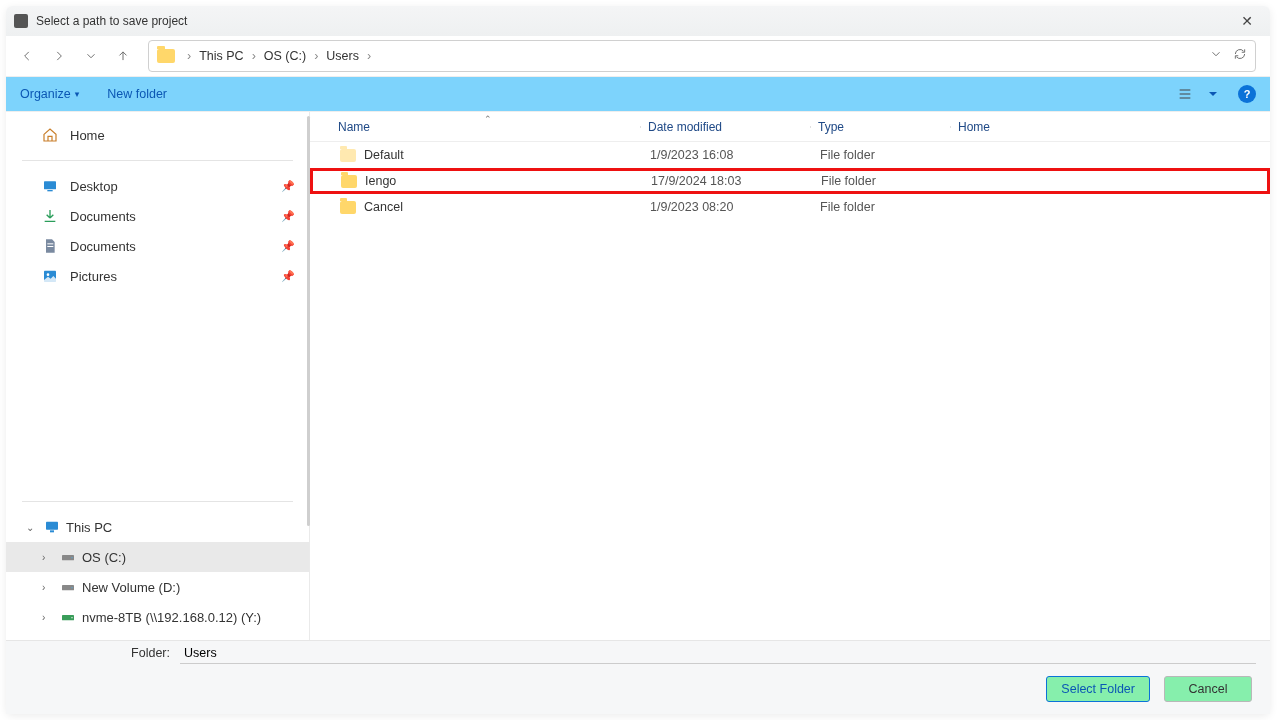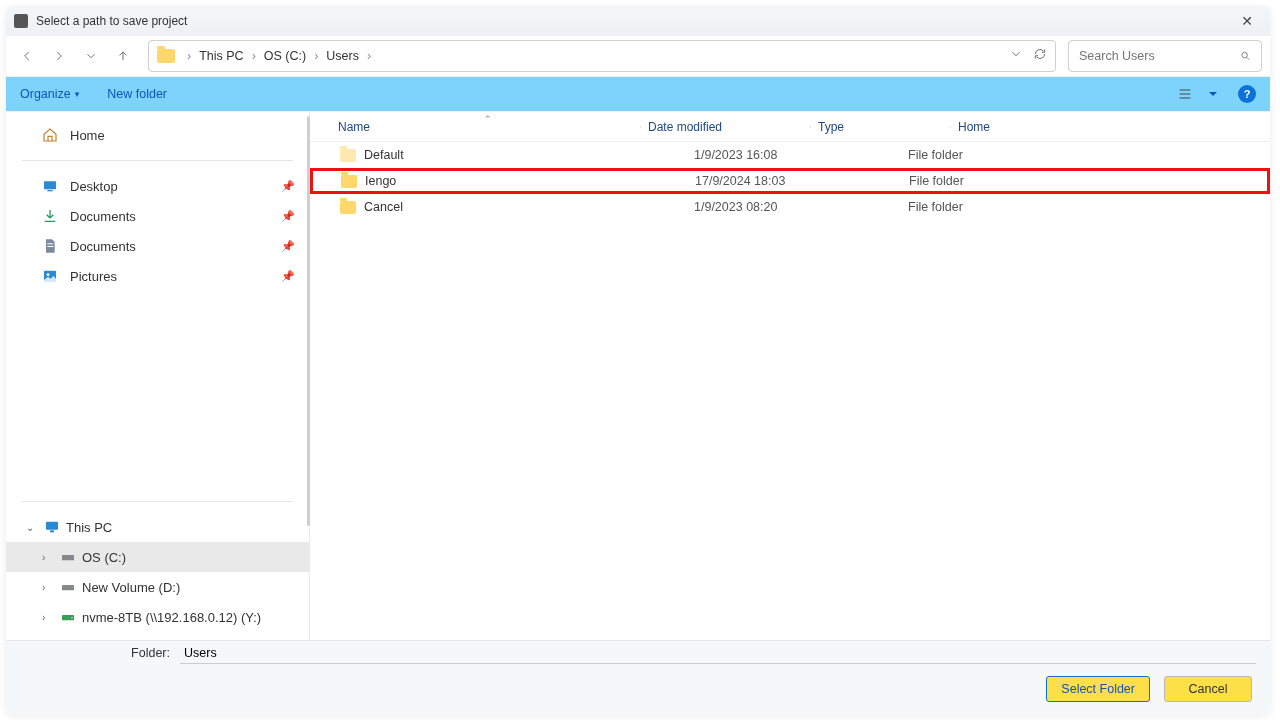--- a/index.html
+++ b/index.html
@@ -59,39 +59,39 @@
   .cols { height:30px; display:flex; align-items:center; border-bottom:1px solid #eee; font-size:12px; color:#204a87; padding-left:20px; }
   .col { padding:0 8px; position:relative; }
   .col.name { width:310px; }
   .col.date { width:170px; }
   .col.type { width:140px; }
   .col.size { width:90px; }
   .col + .col::before { content:""; position:absolute; left:0; top:6px; bottom:6px; width:1px; background:#e0e0e0; }
   .sort-ind { position:absolute; left:154px; top:-6px; font-size:9px; color:#777; }
 
   .rows { flex:1; overflow:auto; }
-  .row { height:26px; display:flex; align-items:center; font-size:12.5px; color:#333; padding-left:20px; cursor:pointer; border:2px solid transparent;gap:44px; }
+  .row { height:26px; display:flex; align-items:center; font-size:12.5px; color:#333; padding-left:20px; cursor:pointer; border:2px solid transparent; }
   .row.highlight { border:3px solid #e11; }
   .cell { padding:0 8px; }
   .cell.name { width:310px; display:flex; align-items:center; gap:8px; }
   .cell.date { width:170px; color:#555; }
   .cell.type { width:140px; color:#555; }
   .cell.size { width:90px; color:#555; }
   .foldico { width:16px; height:13px; background:#ffd76a; border-radius:2px; position:relative; }
   .foldico::before { content:""; position:absolute; top:-3px; left:0; width:7px; height:3px; background:#ffd76a; border-radius:1px 1px 0 0; }
   .foldico.dim { background:#ffe9b0; }
   .foldico.dim::before { background:#ffe9b0; }
 
   
   .footer { background:#f6f7f8; border-top:1px solid #e6e6e6; padding:1px 14px 12px; }
   .folderrow { display:flex; align-items:center; margin-bottom:12px; }
   .folderrow label { font-size:12.5px; color:#333; width:160px; text-align:right; padding-right:10px; }
   .folderrow input { flex:1; height:22px; border:none; border-bottom:1px solid #ccc; outline:none; font-size:12.5px; background:transparent; padding:2px 4px; }
   .btnrow { display:flex; justify-content:flex-end; gap:14px; padding-right:4px; }
-  .btn { min-width:88px; height:26px; border:1px solid #b8b8b8; background:#fde047; border-radius:3px; font-size:12.5px; color:#333; cursor:pointer; padding:0 14px; }
+  .btn { min-width:88px; height:26px; border:1px solid #b8b8b8; background:#86efac; border-radius:3px; font-size:12.5px; color:#333; cursor:pointer; padding:0 14px; }
   .btn.primary { border-color:#0b72d8; color:#0b57b4; }
 
   
   .ico-home svg, .ico-desktop svg, .ico-dl svg, .ico-doc svg, .ico-pic svg, .ico-pc svg, .ico-drive svg { width:16px; height:16px; }
 </style>
 </head>
 <body>
 
 <div class="window">
 
@@ -135,27 +135,20 @@
       <div class="addr-right">
         <span><svg viewBox="0 0 24 24">
               <path d="M6 9l6 6 6-6"></path>
             </svg></span>
         <span><svg viewBox="0 0 24 24">
               <path d="M4 12a8 8 0 0 1 14-5m2-3v5h-5M20 12a8 8 0 0 1-14 5m-2 3v-5h5"></path>
             </svg></span>
       </div>
     </div>
 
-    <div class="searchbox">
-      <input placeholder="Search Users" style="">
-      <svg viewBox="0 0 24 24">
-          <circle cx="10" cy="10" r="6"></circle>
-          <path d="M20 20l-5-5"></path>
-        </svg>
-    </div>
   </div>
 
   <div class="cmdbar">
     <div class="cmd-link">
       <span>Organize</span>
       <span class="caret">▾</span>
     </div>
     <div class="cmd-link">
       <span>New folder</span>
     </div>

